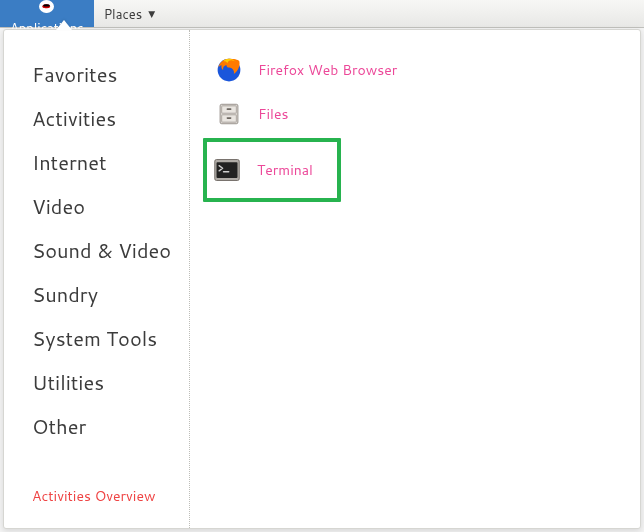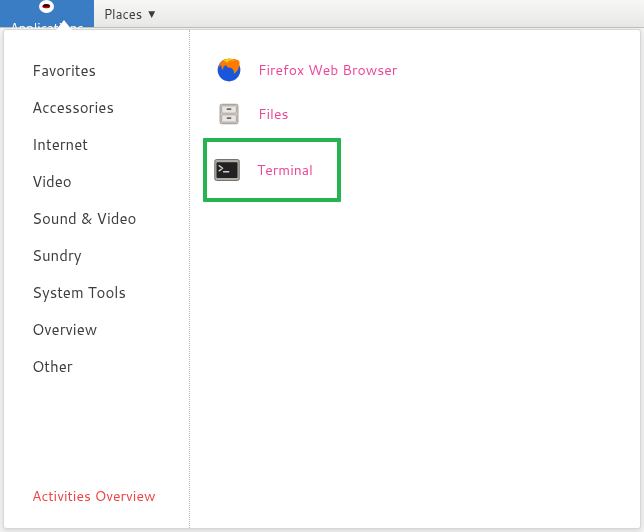--- a/index.html
+++ b/index.html
@@ -66,21 +66,21 @@
   .categories {
     width: 186px;
     padding: 22px 8px 12px 28px;
     border-right: 1px dotted #bdbdb8;
     display: flex;
     flex-direction: column;
   }
   .cat-list { flex: 1; }
   .cat-item {
     padding: 8px 0;
-    font-size: 15px;
+    font-size: 20px;
     color: #3c3c3c;
     cursor: pointer;
   }
   .activities {
     padding: 14px 0 10px 0;
     font-size: 14px;
     color: #ef4444;
     cursor: pointer;
   }
   .apps {
@@ -129,27 +129,27 @@
     <span class="dropdown-arrow">▼</span>
   </div>
 </div>
 
 <div class="callout"></div>
 
 <div class="menu-panel">
   <div class="categories">
     <div class="cat-list">
       <div class="cat-item">Favorites</div>
-      <div class="cat-item">Accessories</div>
+      <div class="cat-item">Activities</div>
       <div class="cat-item">Internet</div>
       <div class="cat-item">Video</div>
       <div class="cat-item">Sound &amp; Video</div>
       <div class="cat-item">Sundry</div>
       <div class="cat-item">System Tools</div>
-      <div class="cat-item">Overview</div>
+      <div class="cat-item">Utilities</div>
       <div class="cat-item">Other</div>
     </div>
     <div class="activities">Activities Overview</div>
   </div>
 
   <div class="apps">
 
     <div class="app-row">
       <span class="app-icon">
         <svg viewBox="0 0 32 32" width="26" height="26">

